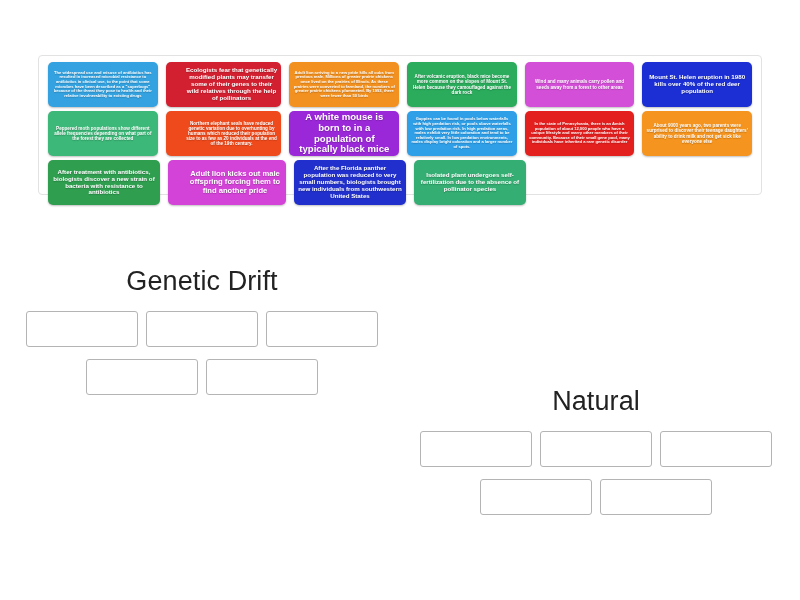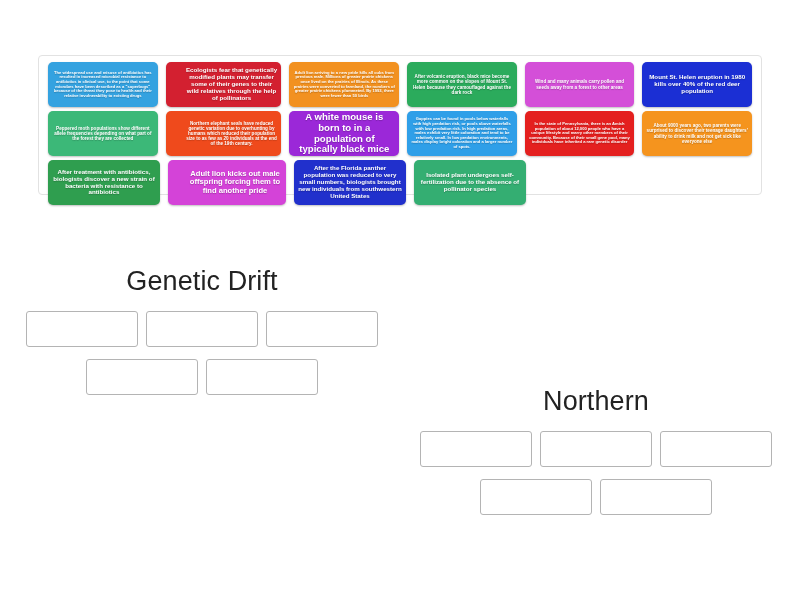--- a/index.html
+++ b/index.html
@@ -132,21 +132,21 @@
         <div class="zone-row">
           <div class="dropzone"></div>
           <div class="dropzone"></div>
         </div>
       </div>
   </div>
 
 
 
   <div class="category cat-mu">
-    <div class="cat-title">Northern</div>
+    <div class="cat-title">Natural</div>
     <div class="zones">
         <div class="zone-row">
           <div class="dropzone"></div>
           <div class="dropzone"></div>
           <div class="dropzone"></div>
         </div>
         <div class="zone-row">
           <div class="dropzone"></div>
           <div class="dropzone"></div>
         </div>

